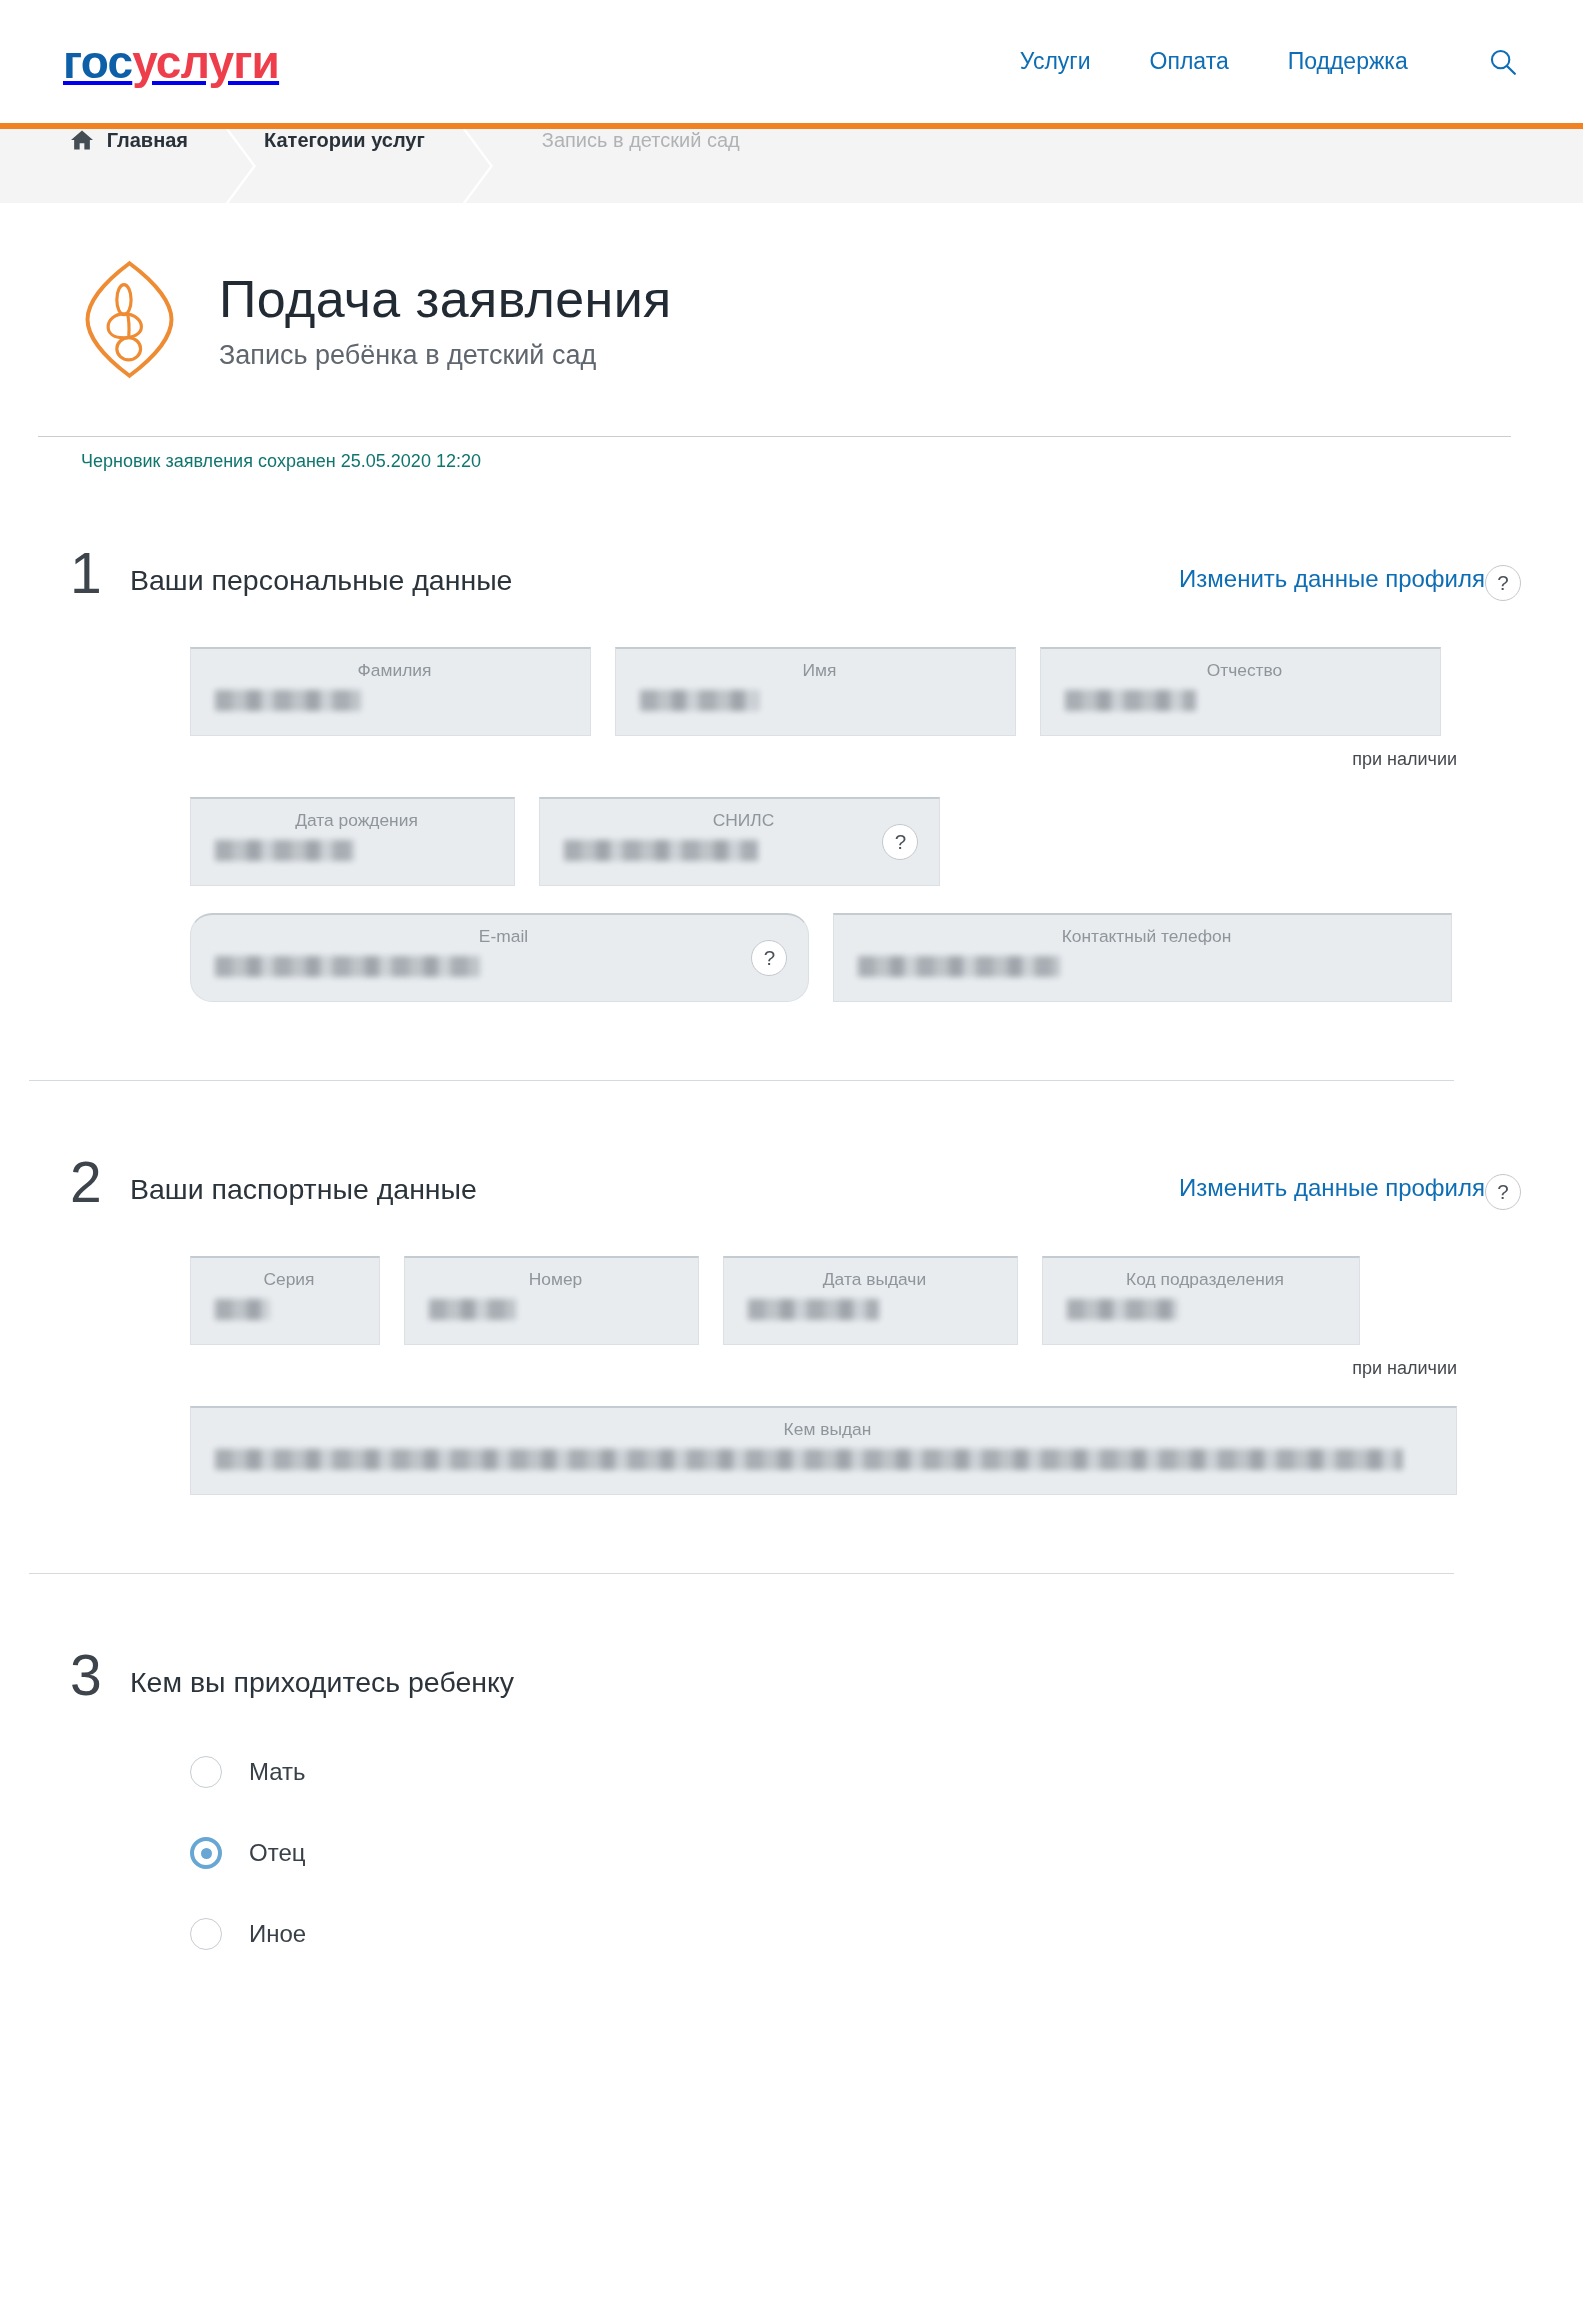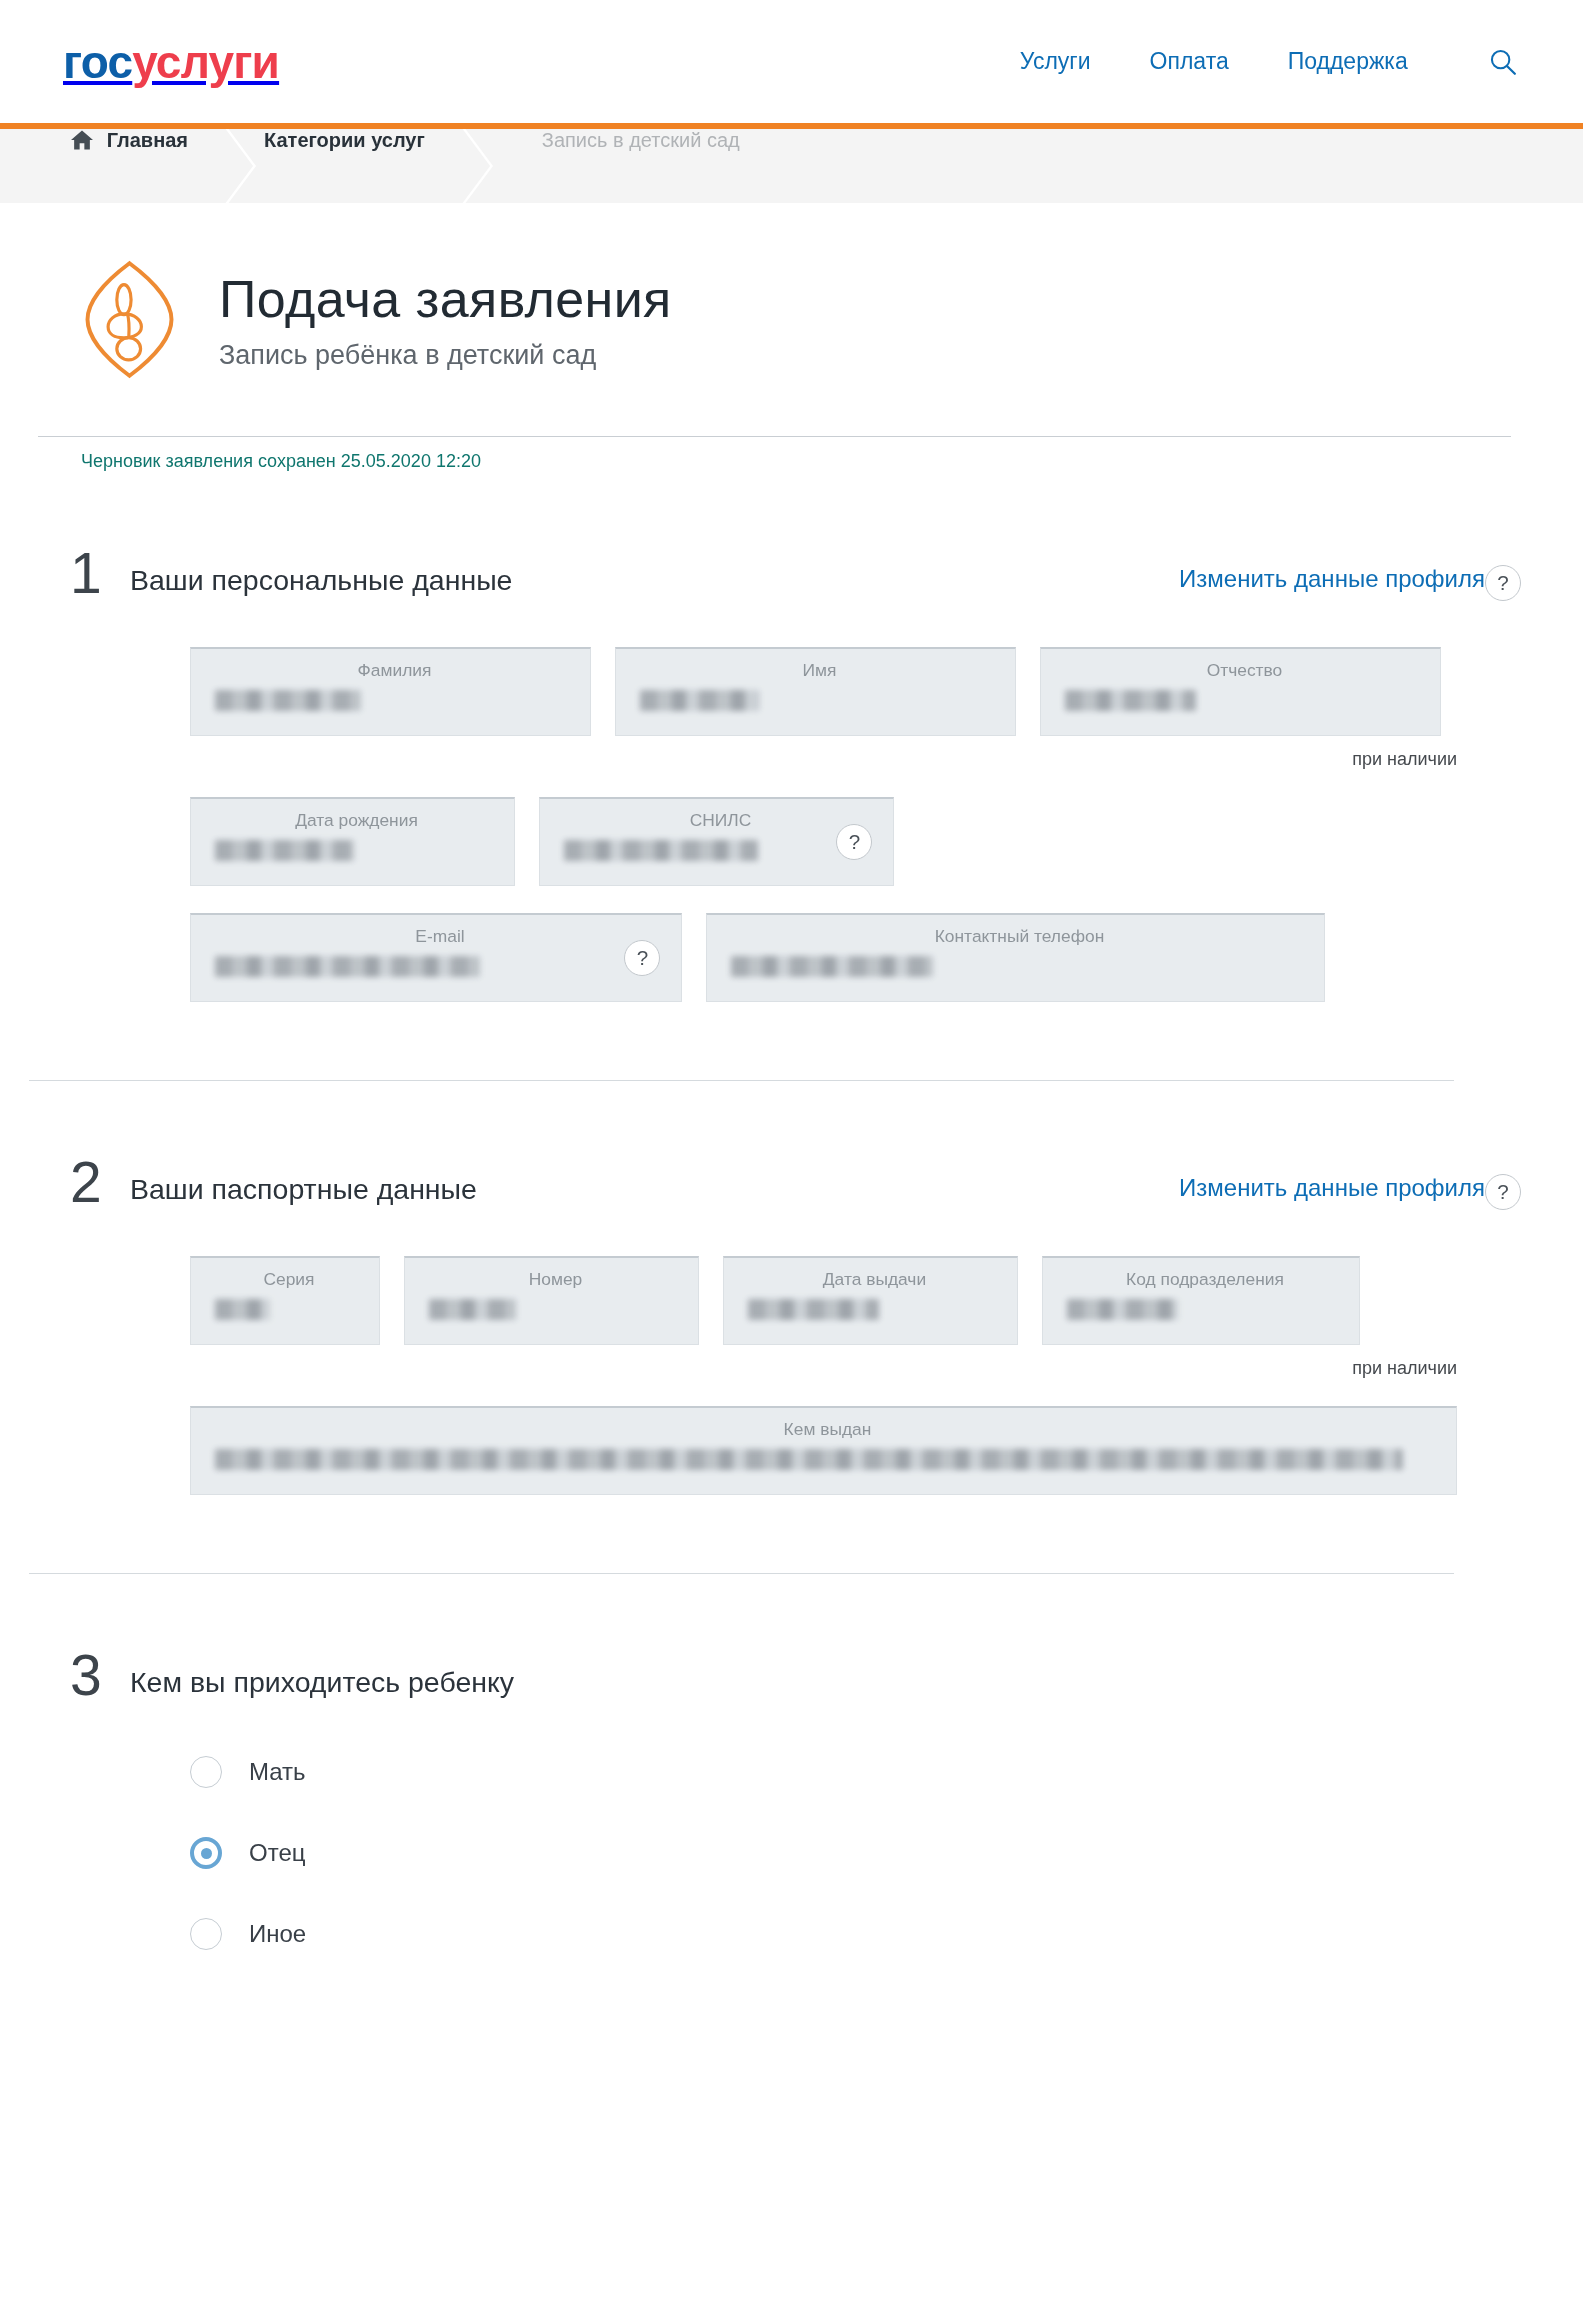--- a/index.html
+++ b/index.html
@@ -233,22 +233,22 @@
     text-align: right;
     font-size: 18px;
     color: #45494e;
     margin-top: -14.3px;
     margin-bottom: 27px;
   }
 
   
   .w-third { width: 401px; }
   .w-date { width: 325px; }
-  .w-snils { width: 355px; }
-  .w-email { width: 492px; }
+  .w-snils { width: 401px; }
+  .w-email { width: 619px; border-radius: 22px; }
   .w-phone { width: 619px; }
   .w-seria { width: 190px; }
   .w-nomer { width: 295px; }
   .w-vydachi { width: 295px; }
   .w-kod { width: 318px; }
   .w-full { width: 1267px; }
 
   .divider {
     border-top: 0.8px solid #d5dade;
     width: 1425px;

